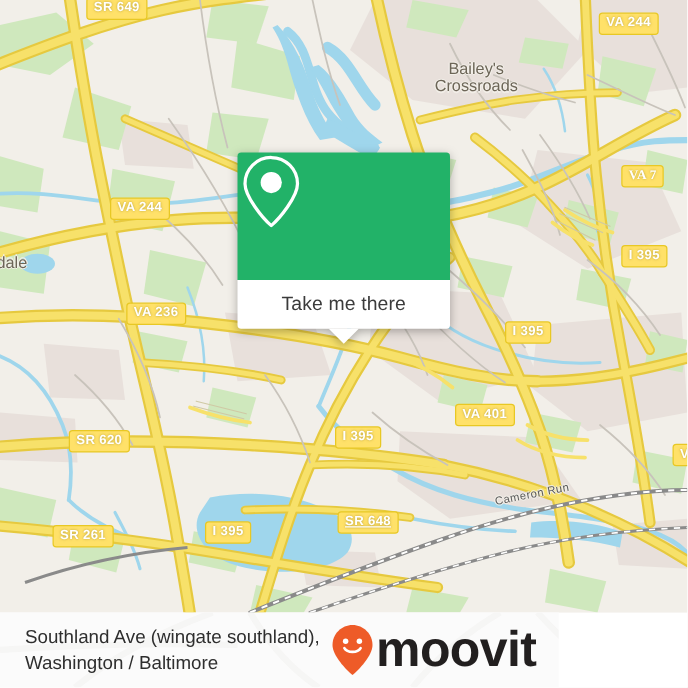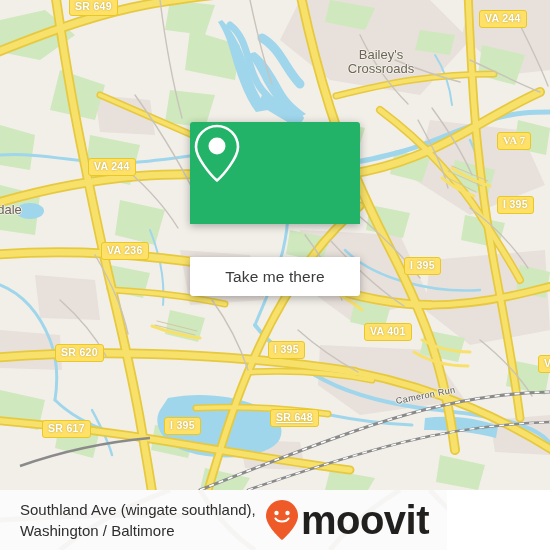--- a/index.html
+++ b/index.html
@@ -110,21 +110,20 @@
     align-items: center;
     justify-content: center;
   }
   #popup-white {
     height: 39px;
     background: #ffffff;
     border-radius: 0 0 3px 3px;
     display: flex;
     align-items: center;
     justify-content: center;
-    margin-top: 33px;
   }
   #popup-label {
     font-size: 15.5px;
     color: #3b3b3b;
     letter-spacing: .1px;
   }
   #popup-tail {
     position: absolute;
     left: 50%;
     margin-left: -12px;
@@ -369,21 +368,21 @@
     <div class="shield" style="left:479px; top:10px;">VA 244</div>
     <div class="shield" style="left:497px; top:132px;font-family:Liberation Serif, serif;">VA 7</div>
     <div class="shield" style="left:88px;  top:158px;">VA 244</div>
     <div class="shield" style="left:497px; top:196px;">I 395</div>
     <div class="shield" style="left:101px; top:242px;">VA 236</div>
     <div class="shield" style="left:404px; top:257px;">I 395</div>
     <div class="shield" style="left:364px; top:323px;">VA 401</div>
     <div class="shield" style="left:55px;  top:344px;">SR 620</div>
     <div class="shield" style="left:268px; top:341px;">I 395</div>
     <div class="shield" style="left:538px; top:355px;">VA</div>
-    <div class="shield" style="left:42px;  top:420px;">SR 617</div>
+    <div class="shield" style="left:42px;  top:420px;">SR 261</div>
     <div class="shield" style="left:164px; top:417px;">I 395</div>
     <div class="shield" style="left:270px; top:409px;text-decoration:underline;">SR 648</div>
 
 
     <div id="popup">
       <div id="popup-green">
         <svg width="54" height="62" viewBox="0 0 54 62">
           <path d="M27 4 C38.6 4 48 13.4 48 25 C48 35.5 33.5 53 27 58.5 C20.5 53 6 35.5 6 25 C6 13.4 15.4 4 27 4 Z" fill="none" stroke="#ffffff" stroke-width="2.6" stroke-linejoin="round"></path>
           <circle cx="27" cy="24" r="8.5" fill="#ffffff"></circle>
         </svg>

